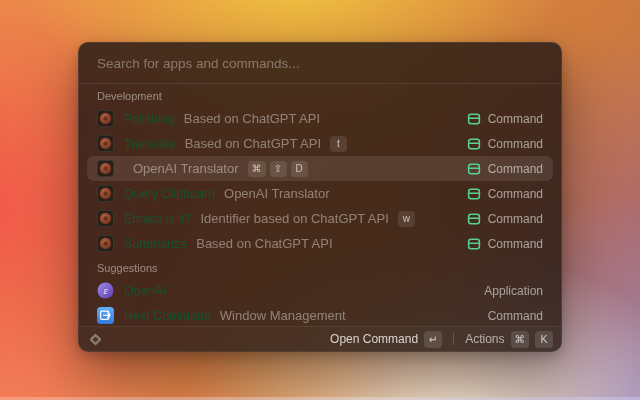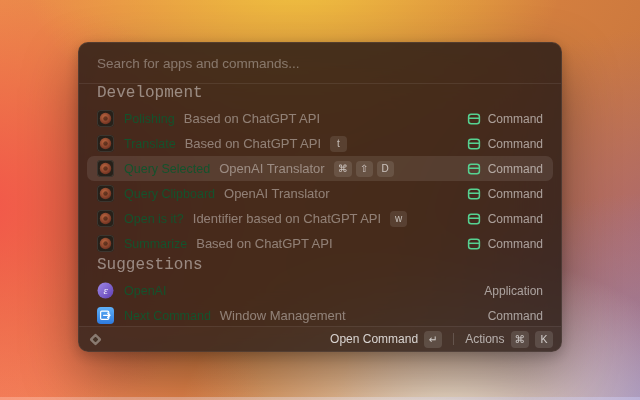--- a/index.html
+++ b/index.html
@@ -38,21 +38,21 @@
     font-family:inherit; font-size:13.5px; color:#ece6e1;
   }
   .search-input::placeholder{ color:rgba(255,255,255,0.35); }
 
   .divider{ flex:none; height:1px; background:rgba(255,255,255,0.08); }
 
   .list{ flex:1; overflow:hidden; padding:0 8px; }
 
   .section-header{
     height:22px; display:flex; align-items:flex-end; padding:0 10px 4px;
-    font-size:16px; font-weight:500; color:rgba(255,255,255,0.45);font-family:Liberation Mono, monospace;
+    font-size:11px; font-weight:500; color:rgba(255,255,255,0.45);
   }
 
   .row{
     height:25px; display:flex; align-items:center; padding:0 10px; border-radius:7px;
     cursor:default;
   }
   .row.selected{ background:rgba(255,255,255,0.095); }
   .app-icon{ width:17px; height:17px; flex:none; margin-right:10px; display:flex; align-items:center; justify-content:center; }
   .title{ font-size:12.5px; font-weight:500; color:#14532d; white-space:nowrap; }
   .subtitle{ font-size:13px; color:rgba(255,255,255,0.4); margin-left:9px; white-space:nowrap; }
@@ -160,21 +160,20 @@
       </div>
       <div class="row selected">
         <span class="app-icon">
           <svg width="17" height="17" viewBox="0 0 17 17">
       <rect width="17" height="17" rx="3.8" fill="#262019"></rect>
       <rect x="0.4" y="0.4" width="16.2" height="16.2" rx="3.6" fill="none" stroke="rgba(255,255,255,0.14)" stroke-width="0.8"></rect>
       <circle cx="8.5" cy="8.5" r="5.7" fill="url(#gOT)"></circle>
       <circle cx="8.5" cy="8.5" r="2.2" fill="rgba(40,18,10,0.55)"></circle>
     </svg>
         </span>
-        <span class="title">Query Selected</span>
         <span class="subtitle">OpenAI Translator</span>
         <span class="keys">
           <span class="key">⌘</span>
           <span class="key">⇧</span>
           <span class="key">D</span>
         </span>
         <span class="right">
           <span class="app-icon" style="width: 14px; height: 14px; margin-right: 0px;">
             <svg width="14" height="14" viewBox="0 0 14 14">
       <rect x="1.6" y="2.2" width="10.8" height="9.6" rx="2.5" fill="none" stroke="var(--accent-green)" stroke-width="1.5"></rect>
@@ -207,21 +206,21 @@
       </div>
       <div class="row">
         <span class="app-icon">
           <svg width="17" height="17" viewBox="0 0 17 17">
       <rect width="17" height="17" rx="3.8" fill="#262019"></rect>
       <rect x="0.4" y="0.4" width="16.2" height="16.2" rx="3.6" fill="none" stroke="rgba(255,255,255,0.14)" stroke-width="0.8"></rect>
       <circle cx="8.5" cy="8.5" r="5.7" fill="url(#gOT)"></circle>
       <circle cx="8.5" cy="8.5" r="2.2" fill="rgba(40,18,10,0.55)"></circle>
     </svg>
         </span>
-        <span class="title">Open is it?</span>
+        <span class="title">Emacs is it?</span>
         <span class="subtitle">Identifier based on ChatGPT API</span>
         <span class="keys">
           <span class="key">w</span>
         </span>
         <span class="right">
           <span class="app-icon" style="width: 14px; height: 14px; margin-right: 0px;">
             <svg width="14" height="14" viewBox="0 0 14 14">
       <rect x="1.6" y="2.2" width="10.8" height="9.6" rx="2.5" fill="none" stroke="var(--accent-green)" stroke-width="1.5"></rect>
       <line x1="1.6" y1="6.3" x2="12.4" y2="6.3" stroke="var(--accent-green)" stroke-width="1.5"></line>
     </svg>

